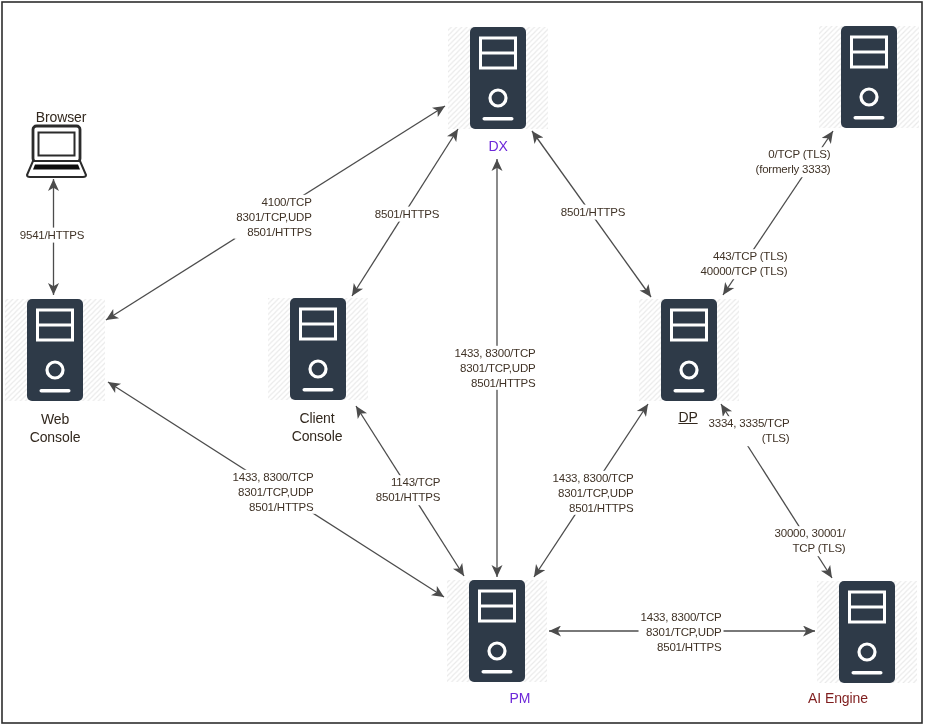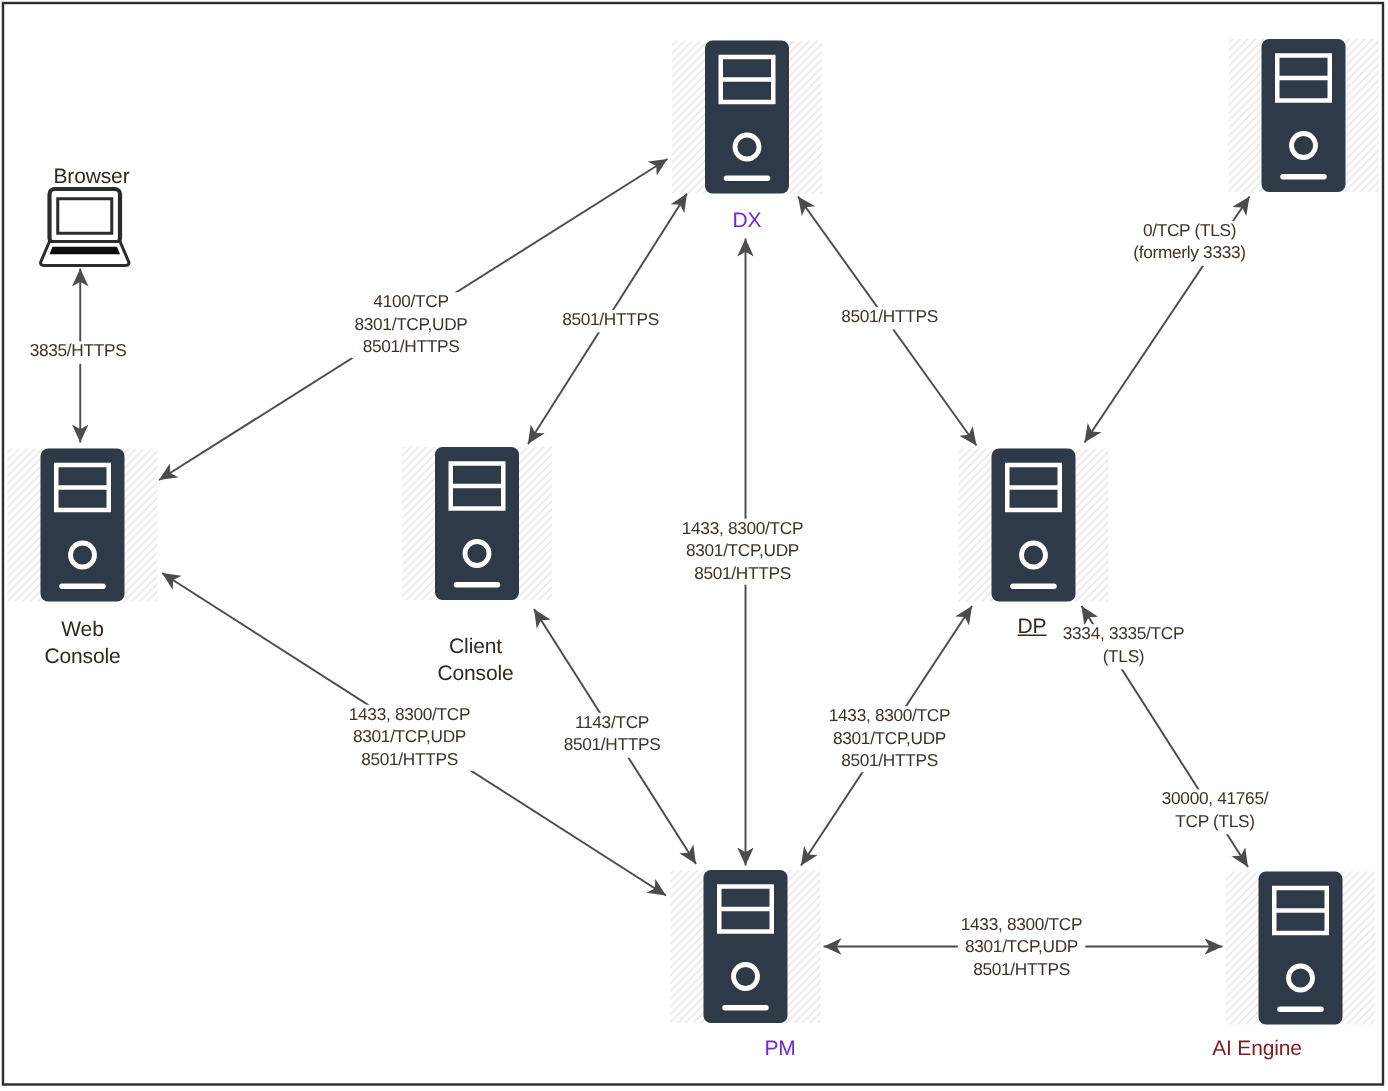--- a/index.html
+++ b/index.html
@@ -13,21 +13,21 @@
   .stage svg { position:absolute; left:0; top:0; }
   #labels { position:absolute; left:0; top:0; width:100%; height:100%; pointer-events:none; }
   .edge-label {
     position:absolute;
     transform:translate(-50%,-50%);
     background:#ffffff;
     font-size:11.5px;
     line-height:14.8px;
     letter-spacing:-0.2px;
     white-space:nowrap;
-    text-align:center;
+    text-align:right;
     padding:0 2px;
   }
   .node-label {
     position:absolute;
     transform:translate(-50%,-50%);
     font-size:14px;
     line-height:18px;
     letter-spacing:-0.1px;
     white-space:nowrap;
     text-align:center;
@@ -142,21 +142,21 @@
             <rect x="849.5" y="592" width="35" height="30" fill="none" stroke="#ffffff" stroke-width="3"></rect>
             <line x1="849.5" y1="607" x2="884.5" y2="607" stroke="#ffffff" stroke-width="3"></line>
             <circle cx="867" cy="652" r="8" fill="none" stroke="#ffffff" stroke-width="3.2"></circle>
             <rect x="851.5" y="671" width="31" height="3.6" rx="1.8" fill="#ffffff"></rect>
           </g>
         </g>
       </g>
     </svg>
   <div id="labels">
       <div class="edge-label" style="left: 52px; top: 235px; color: rgb(63, 50, 38);">
-        <div>3835/HTTPS</div>
+        <div>9541/HTTPS</div>
       </div>
       <div class="edge-label" style="left: 274px; top: 217px; color: rgb(63, 50, 38);">
         <div>4100/TCP</div>
         <div>8301/TCP,UDP</div>
         <div>8501/HTTPS</div>
       </div>
       <div class="edge-label" style="left: 407px; top: 214px; color: rgb(63, 50, 38);">
         <div>8501/HTTPS</div>
       </div>
       <div class="edge-label" style="left: 495px; top: 368px; color: rgb(63, 50, 38);">
@@ -164,58 +164,62 @@
         <div>8301/TCP,UDP</div>
         <div>8501/HTTPS</div>
       </div>
       <div class="edge-label" style="left: 593px; top: 212px; color: rgb(63, 50, 38);">
         <div>8501/HTTPS</div>
       </div>
       <div class="edge-label" style="left: 793px; top: 162px; color: rgb(63, 50, 38);">
         <div>0/TCP (TLS)</div>
         <div>(formerly 3333)</div>
       </div>
+      <div class="edge-label" style="left: 744px; top: 264px; color: rgb(63, 50, 38);">
+        <div>443/TCP (TLS)</div>
+        <div>40000/TCP (TLS)</div>
+      </div>
       <div class="edge-label" style="left: 273px; top: 492px; color: rgb(63, 50, 38);">
         <div>1433, 8300/TCP</div>
         <div>8301/TCP,UDP</div>
         <div>8501/HTTPS</div>
       </div>
       <div class="edge-label" style="left: 408px; top: 490px; color: rgb(63, 50, 38);">
         <div>1143/TCP</div>
         <div>8501/HTTPS</div>
       </div>
       <div class="edge-label" style="left: 593px; top: 493px; color: rgb(63, 50, 38);">
         <div>1433, 8300/TCP</div>
         <div>8301/TCP,UDP</div>
         <div>8501/HTTPS</div>
       </div>
       <div class="edge-label" style="left: 749px; top: 431px; color: rgb(63, 50, 38);">
         <div>3334, 3335/TCP</div>
         <div>(TLS)</div>
       </div>
       <div class="edge-label" style="left: 810px; top: 541px; color: rgb(63, 50, 38);">
-        <div>30000, 41765/</div>
+        <div>30000, 30001/</div>
         <div>TCP (TLS)</div>
       </div>
       <div class="edge-label" style="left: 681px; top: 632px; color: rgb(63, 50, 38);">
         <div>1433, 8300/TCP</div>
         <div>8301/TCP,UDP</div>
         <div>8501/HTTPS</div>
       </div>
       <div class="node-label" style="left: 55px; top: 117px; color: rgb(50, 40, 30); padding-left: 12px;">
         <div>Browser</div>
       </div>
       <div class="node-label" style="left: 55px; top: 428px; color: rgb(50, 40, 30);">
         <div>Web</div>
         <div>Console</div>
       </div>
       <div class="node-label" style="left: 498px; top: 146px; color: #6d28d9;">
         <div>DX</div>
       </div>
-      <div class="node-label" style="left: 317px; top: 427px; color: rgb(50, 40, 30); margin-top: 12px;">
+      <div class="node-label" style="left: 317px; top: 427px; color: rgb(50, 40, 30);">
         <div>Client</div>
         <div>Console</div>
       </div>
       <div class="node-label" style="left: 688px; top: 417px; color: rgb(50, 40, 30); text-decoration: underline;">
         <div>DP</div>
       </div>
       <div class="node-label" style="left: 520px; top: 698px; color: #6d28d9;">
         <div>PM</div>
       </div>
       <div class="node-label" style="left: 838px; top: 698px; color: #7f1d1d;">

